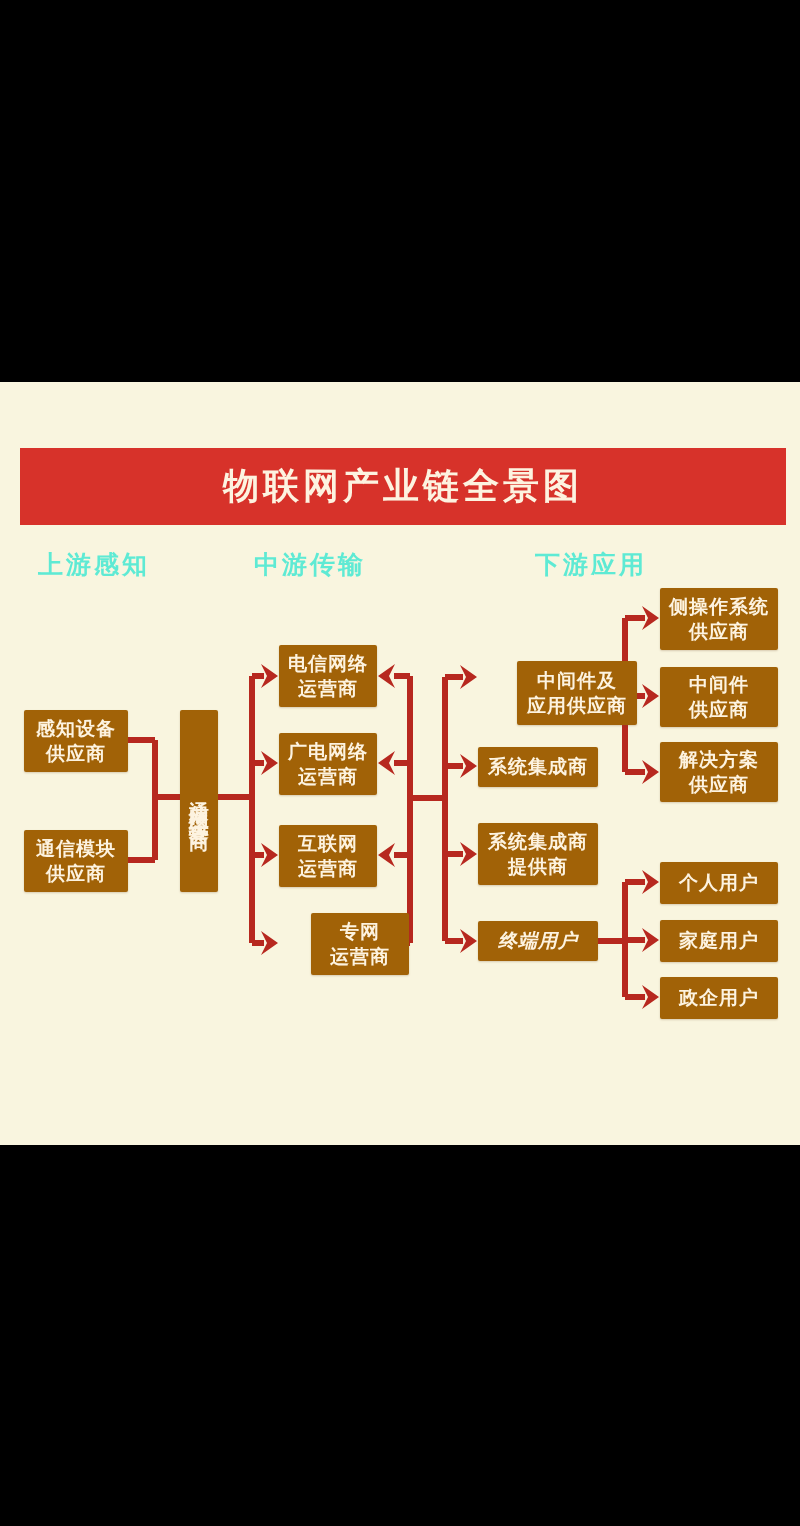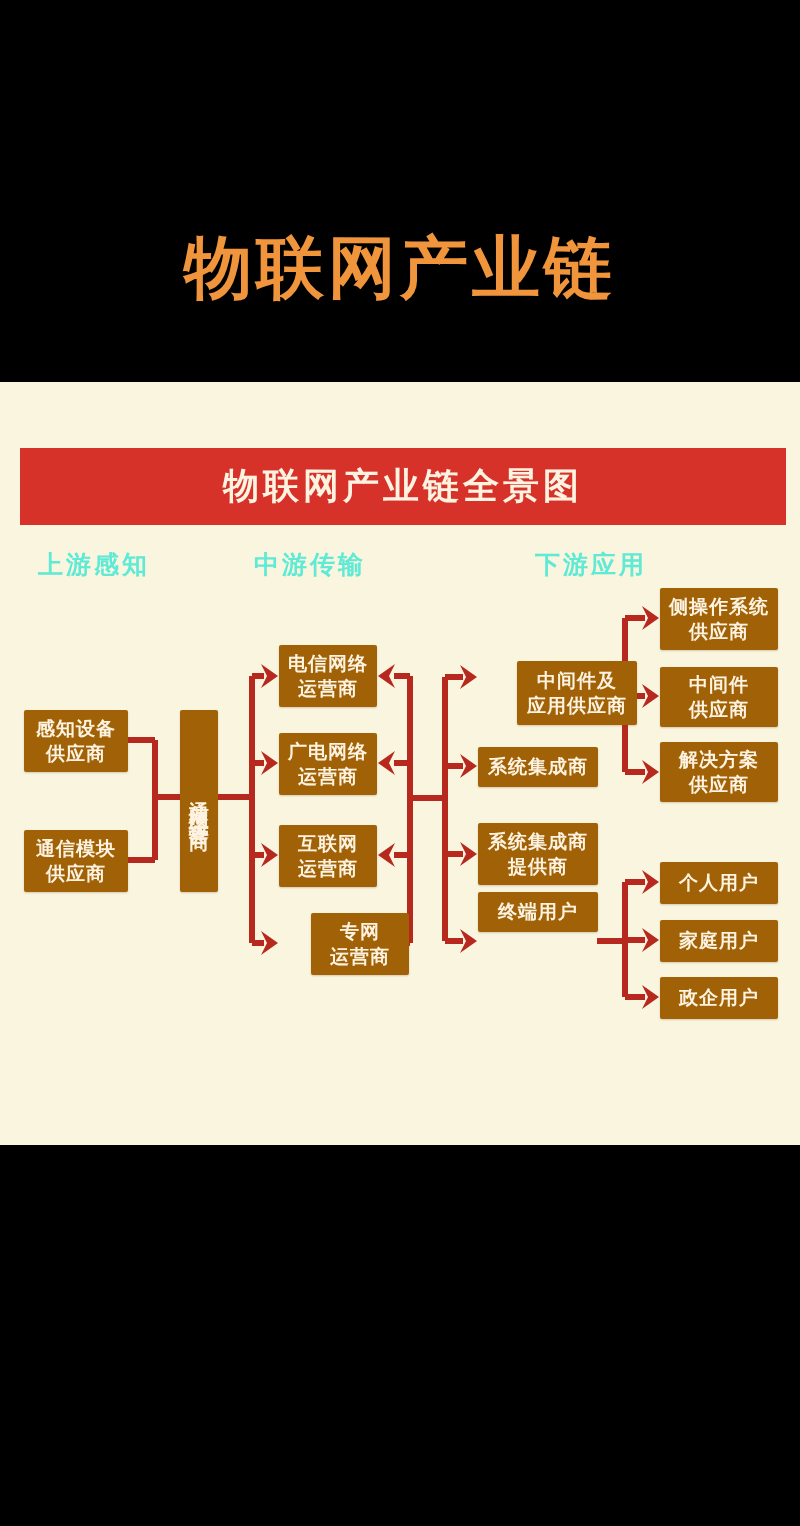--- a/index.html
+++ b/index.html
@@ -59,38 +59,35 @@
   .n-netop    {left:180px;top:710px; width:38px; height:182px;
                writing-mode:vertical-rl;text-orientation:upright;
                font-size:20px;letter-spacing:5px;white-space:nowrap;}
   .n-telecom  {left:279px;top:645px; width:98px; height:62px;}
   .n-broadcast{left:279px;top:733px; width:98px; height:62px;}
   .n-internet {left:279px;top:825px; width:98px; height:62px;}
   .n-privnet  {left:279px;top:913px; width:98px; height:62px;margin-left:32px;}
   .n-midapp   {left:478px;top:661px; width:120px;height:64px;margin-left:39px;}
   .n-sysint   {left:478px;top:747px; width:120px;height:40px;}
   .n-opssvc   {left:478px;top:823px; width:120px;height:62px;}
-  .n-enduser  {left:478px;top:892px; width:120px;height:40px;}
+  .n-enduser  {left:478px;top:921px; width:120px;height:40px;font-style:italic;}
   .n-os       {left:660px;top:588px; width:118px;height:62px;}
   .n-midsup   {left:660px;top:667px; width:118px;height:60px;}
   .n-solution {left:660px;top:742px; width:118px;height:60px;}
   .n-personal {left:660px;top:862px; width:118px;height:42px;}
   .n-family   {left:660px;top:920px; width:118px;height:42px;}
   .n-gov      {left:660px;top:977px; width:118px;height:42px;}
   
   .bottom-band{position:absolute;left:0;top:1145px;width:800px;height:381px;background:#000000;}
 </style>
 </head>
 <body>
 
 <div class="page">
 
-  <div class="top-band">
-    <div class="main-title">物联网产业链</div>
-  </div>
 
   <div class="panel"></div>
 
   <div class="banner">
     <span>物联网产业链全景图</span>
   </div>
 
   <div class="col-header col-upstream">上游感知</div>
   <div class="col-header col-midstream">中游传输</div>
   <div class="col-header col-downstream">下游应用</div>

